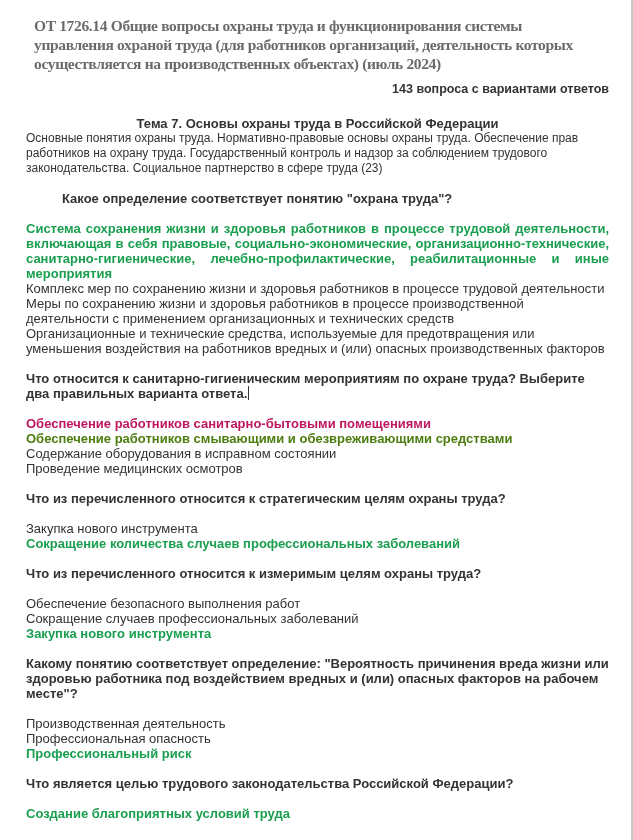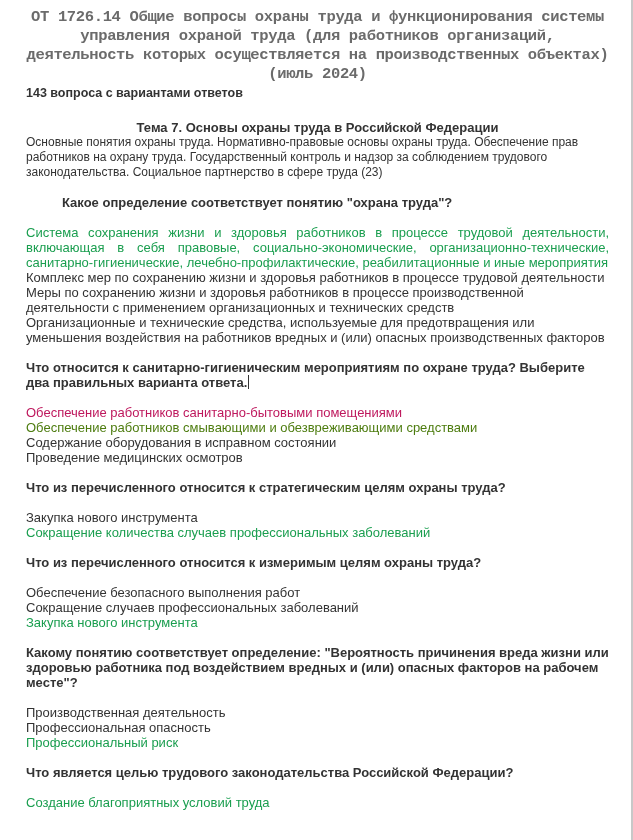--- a/index.html
+++ b/index.html
@@ -21,35 +21,35 @@
       right: 0;
       width: 2px;
       height: 840px;
       background: #c8c8c8;
     }
     .page {
       padding: 8px 24px 0 26px;
       width: 583px;
     }
     .doc-title {
-      font-family: Liberation Mono, monospace;
+      font-family: Liberation Serif, serif;
       font-weight: bold;
       font-size: 15.5px;
       line-height: 19px;
       color: #6b6b6b;
-      text-align: center;
-      margin: 0;
+      text-align: left;
+      margin: 8px;
       letter-spacing: -0.35px;
     }
     .doc-subtitle {
       font-weight: bold;
       font-size: 12.5px;
       line-height: 16px;
       color: #333333;
-      text-align: left;
+      text-align: right;
       margin: 1px 0 0 0;
     }
     .topic-title {
       font-weight: bold;
       font-size: 13px;
       line-height: 15px;
       color: #333333;
       text-align: center;
       margin: 19px 0 0 0;
     }
@@ -72,21 +72,21 @@
       list-style: none;
     }
     .answer {
       font-size: 13px;
       line-height: 15px;
       color: #333333;
       margin: 0;
     }
     .answer.correct {
       color: #1a9e4f;
-      font-weight: normal;
+      font-weight: bold;
     }
     .answer.justify {
       text-align: justify;
       text-align-last: left;
     }
     .cursor {
       display: inline-block;
       width: 1px;
       height: 14px;
       background: #333;

